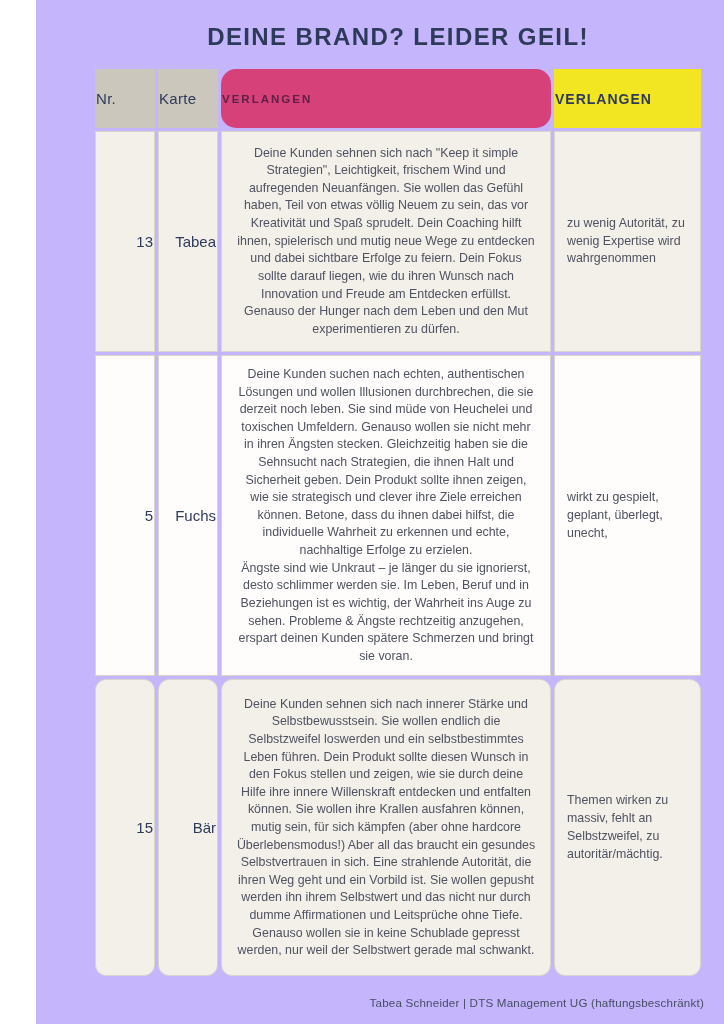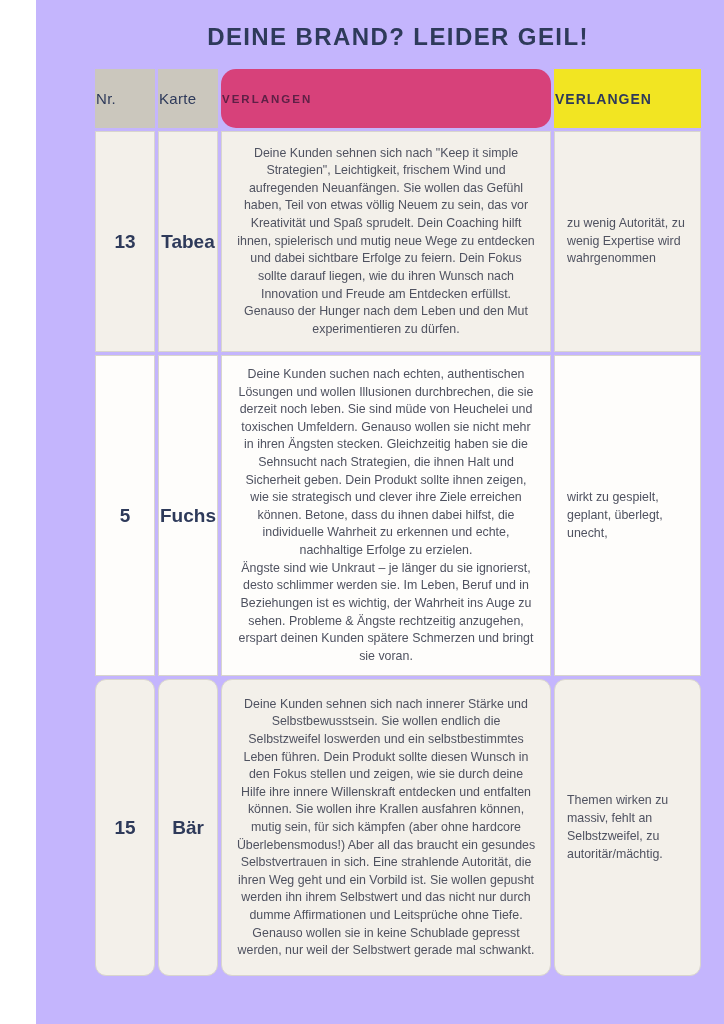--- a/index.html
+++ b/index.html
@@ -71,24 +71,24 @@
     color: var(--body_text, #4f5260);
     box-sizing: border-box;
   }
   tbody tr:nth-child(odd) td  { background: var(--row_beige, #f3f0ea); }
   tbody tr:nth-child(even) td { background: var(--row_white, #fefdfb); }
   tbody tr:nth-child(1) td { height: 221px; }
   tbody tr:nth-child(2) td { height: 317px; }
   tbody tr:nth-child(3) td { height: 297px; border-radius: 11px; }
 
   td.nr, td.karte {
-    text-align: center;
+    text-align: right;
     color: var(--navy, #2e3a5a);
-    font-size: 19px;
-    font-weight: 700;
+    font-size: 15px;
+    font-weight: 400;
   }
   td.verlangen {
     padding: 10px 13px;
     font-size: 12.4px;
     line-height: 1.42;
     text-align: center;
   }
   td.verlangen p { margin: 0; }
   td.kaufkraft {
     padding: 20px 12px;
@@ -151,14 +151,15 @@
     <td class="karte">Bär</td>
     <td class="verlangen">
             <p>Deine Kunden sehnen sich nach innerer Stärke und Selbstbewusstsein. Sie wollen endlich die Selbstzweifel loswerden und ein selbstbestimmtes Leben führen. Dein Produkt sollte diesen Wunsch in den Fokus stellen und zeigen, wie sie durch deine Hilfe ihre innere Willenskraft entdecken und entfalten können. Sie wollen ihre Krallen ausfahren können, mutig sein, für sich kämpfen (aber ohne hardcore Überlebensmodus!) Aber all das braucht ein gesundes Selbstvertrauen in sich. Eine strahlende Autorität, die ihren Weg geht und ein Vorbild ist. Sie wollen gepusht werden ihn ihrem Selbstwert und das nicht nur durch dumme Affirmationen und Leitsprüche ohne Tiefe.</p>
             <p>Genauso wollen sie in keine Schublade gepresst werden, nur weil der Selbstwert gerade mal schwankt.</p>
           </td>
     <td class="kaufkraft">Themen wirken zu massiv, fehlt an Selbstzweifel, zu autoritär/mächtig.</td>
   </tr>
       </tbody>
   </table>
 
+  <div class="footer">Tabea Schneider | DTS Management UG (haftungsbeschränkt)</div>
 
 </div>
 
 </body></html>

